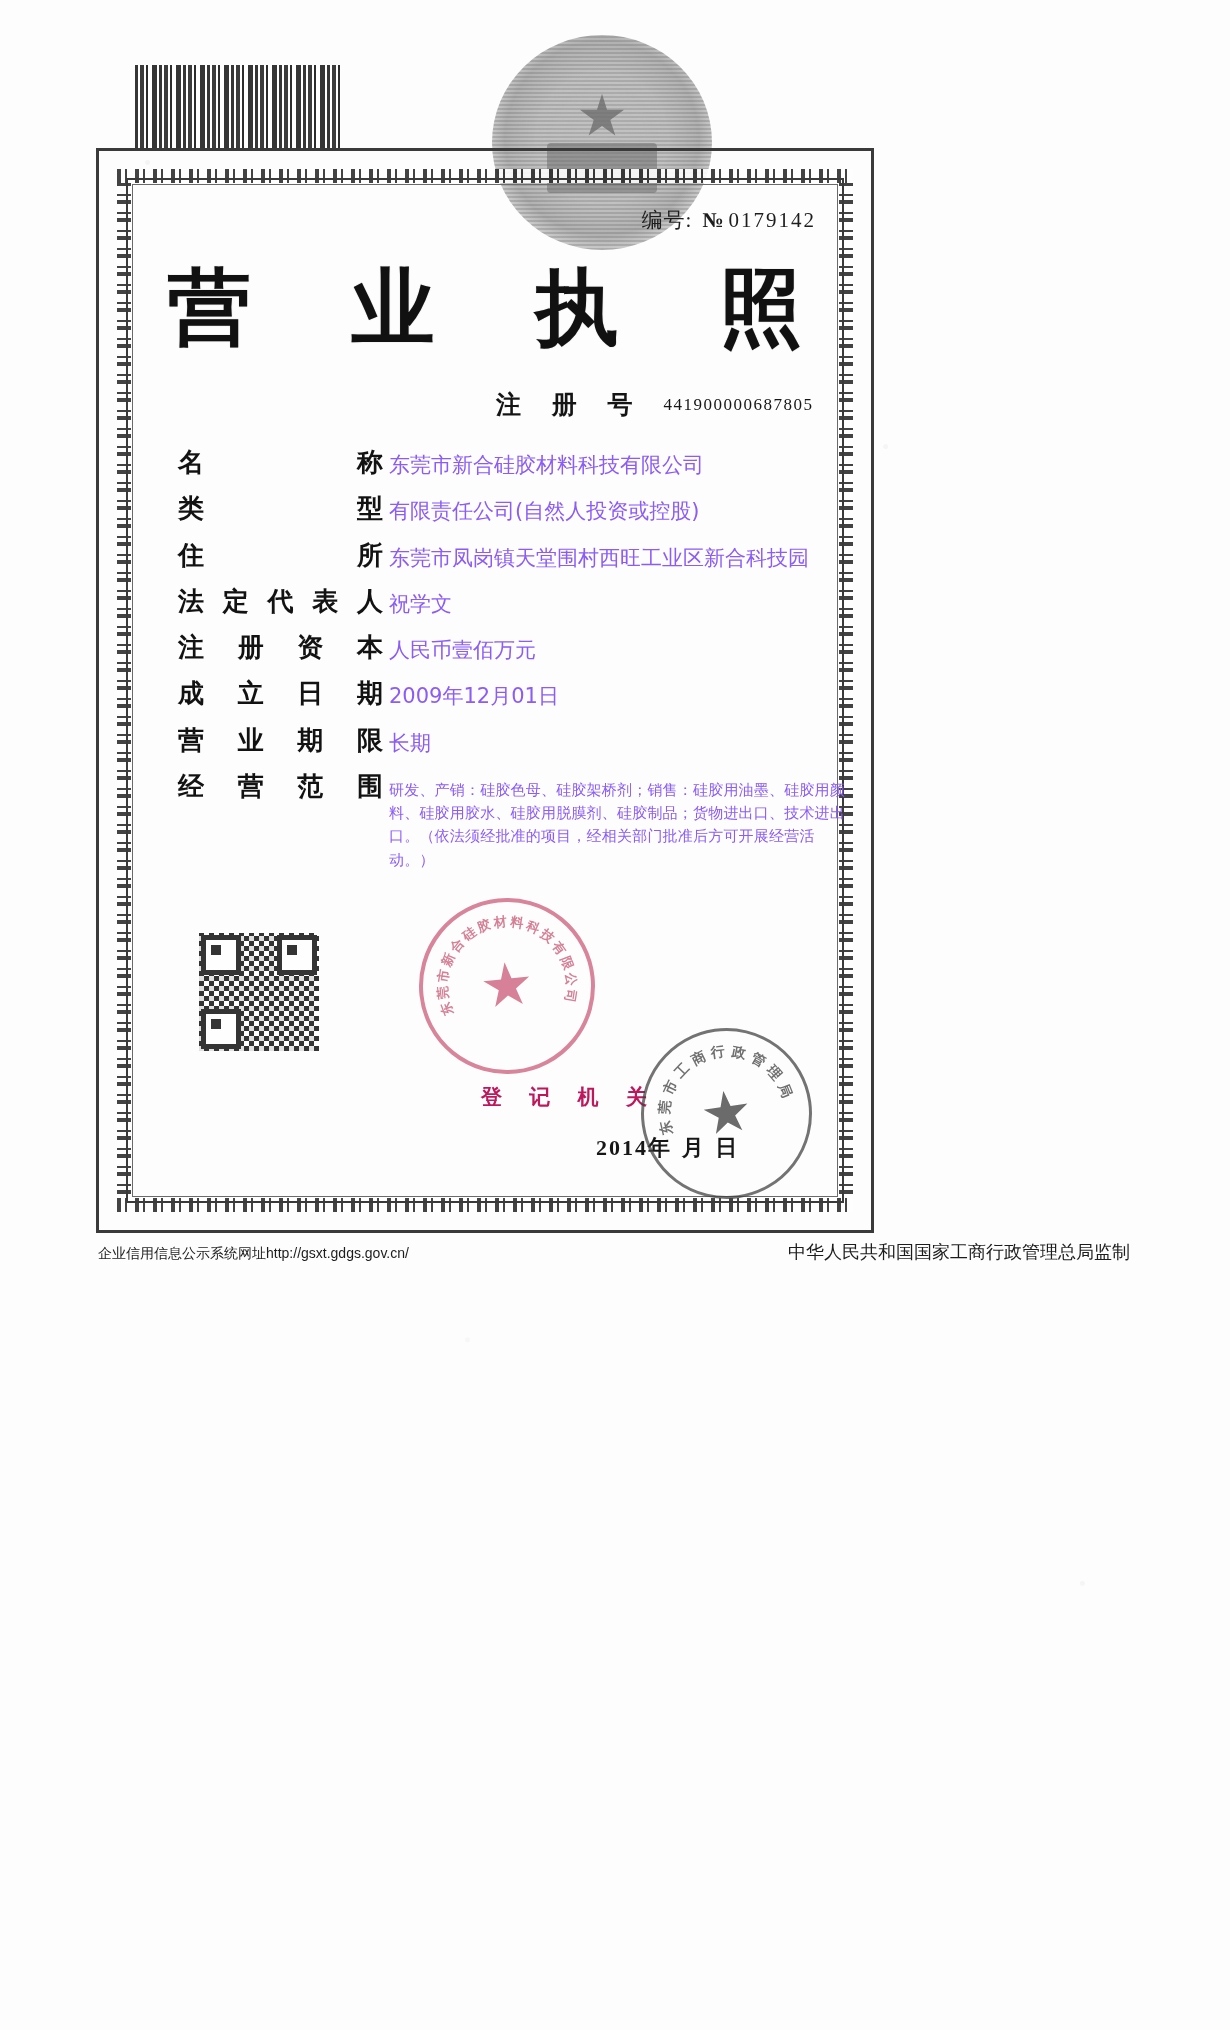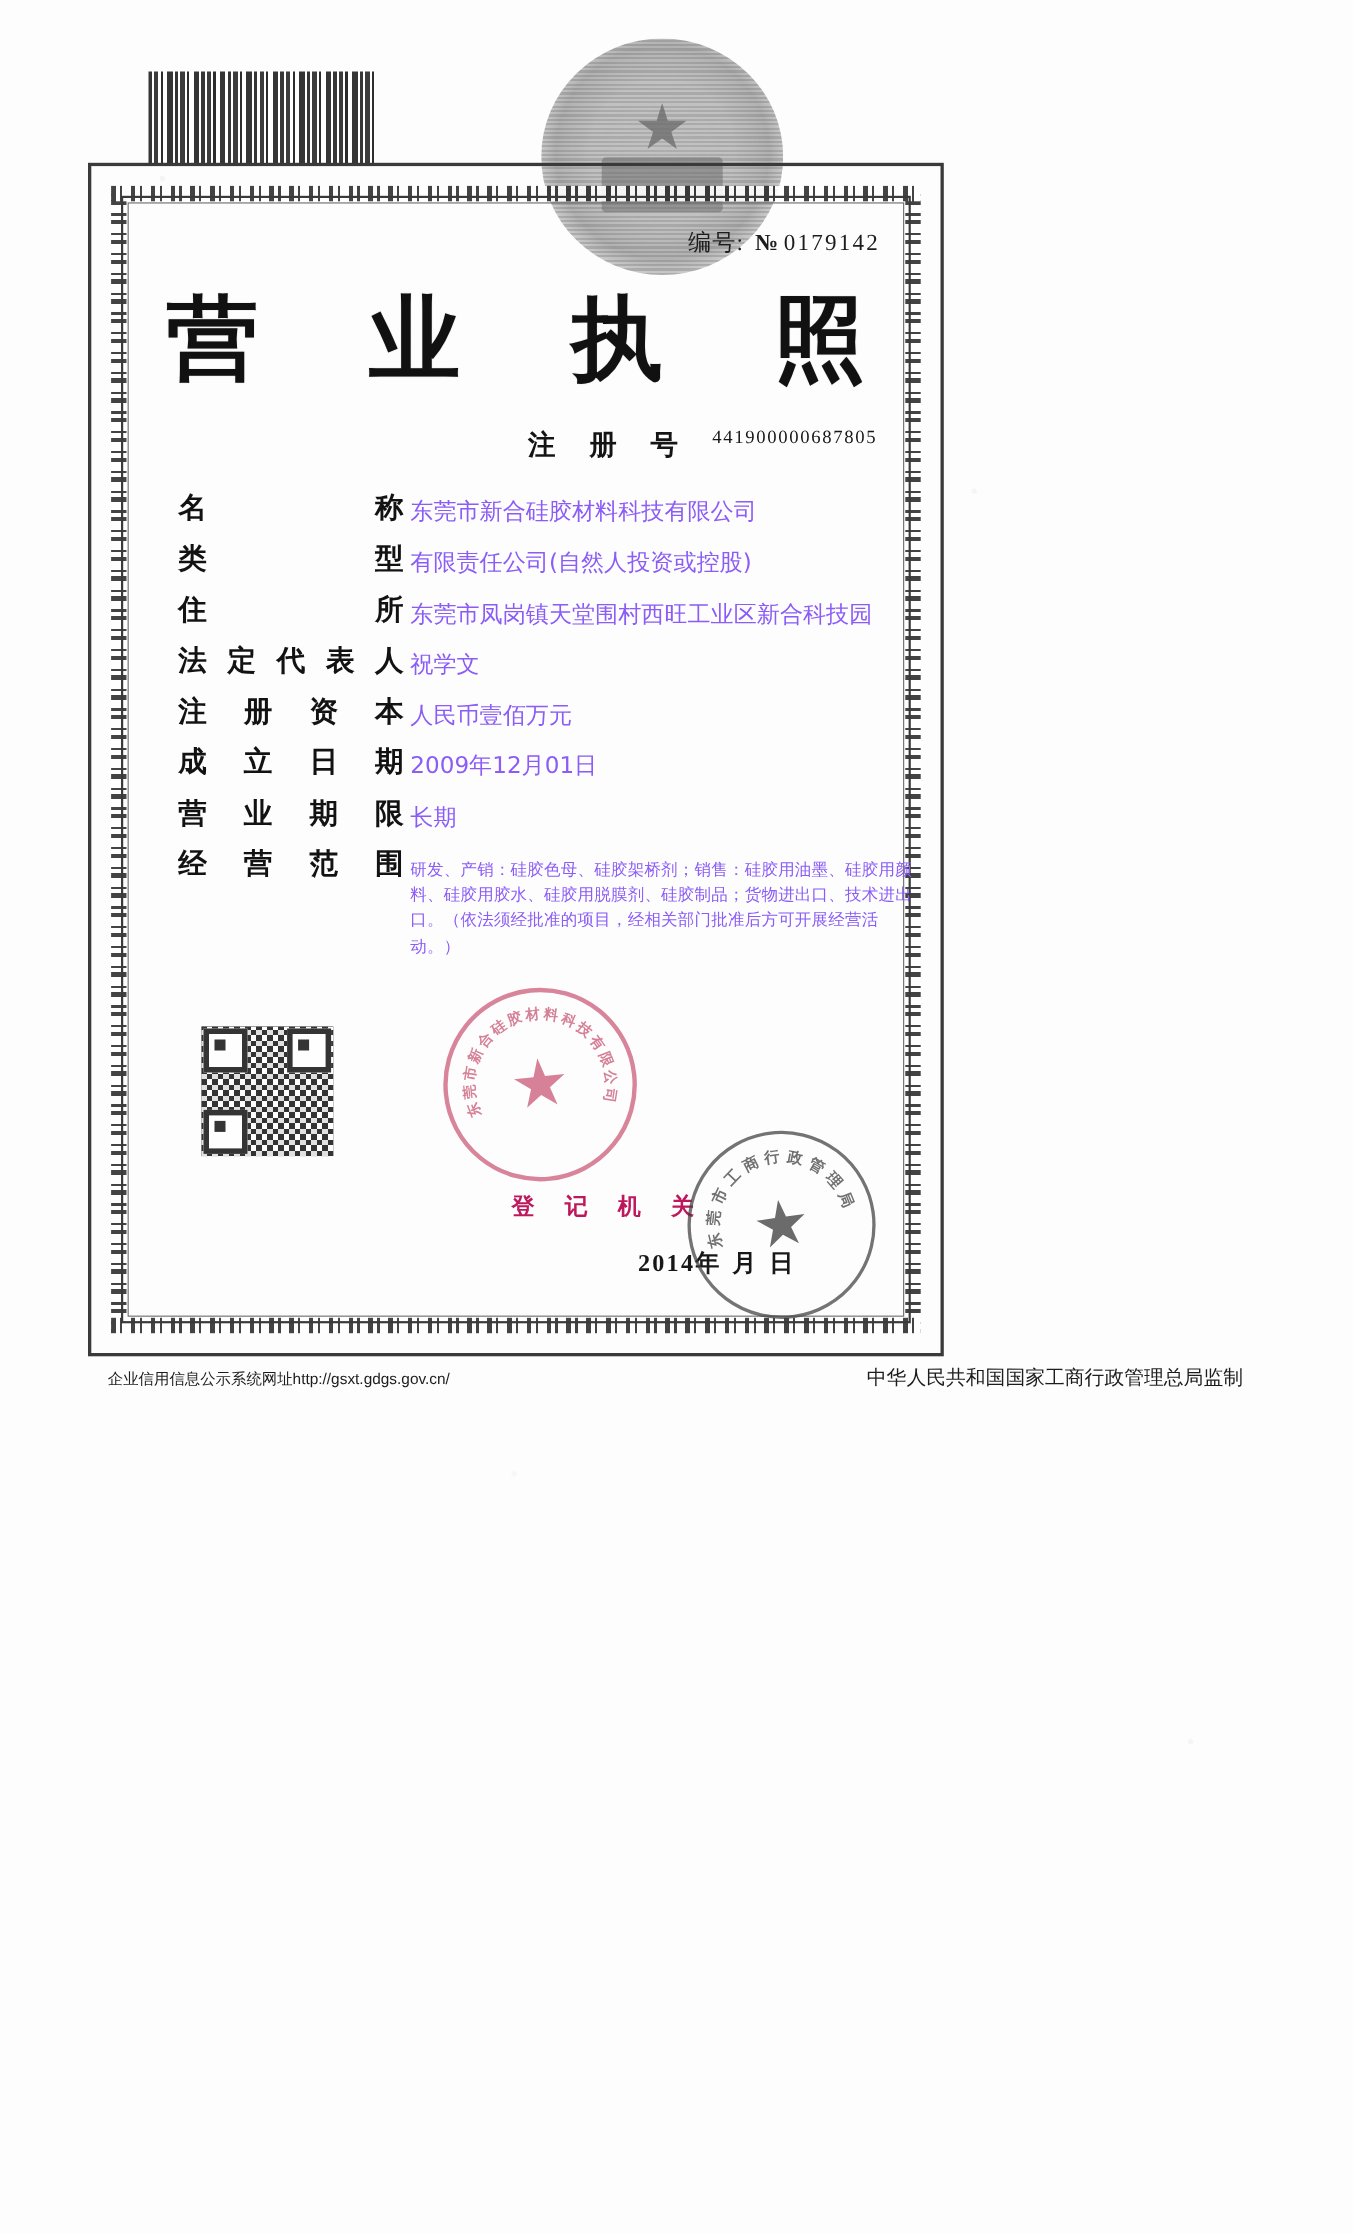--- a/index.html
+++ b/index.html
@@ -79,21 +79,21 @@
     left: 50%; top: 62%;
     transform: translate(-50%,-50%);
     width: 110px; height: 50px;
     background: rgba(70,70,70,.5);
     border-radius: 4px;
   }
 
   
   #cert {
     position: absolute;
-    left: 80px; top: 148px;
+    left: 96px; top: 148px;
     width: 778px; height: 1085px;
   }
   .frame-outer {
     position: absolute; inset: 0;
     border: 3px solid #3a3a3a;
   }
   .frame-key {
     position: absolute;
     left: 7px; top: 7px; right: 7px; bottom: 7px;
     border: 14px solid transparent;
@@ -144,21 +144,21 @@
     text-indent: 36px;
     color: #111;
     text-shadow: 0 0 1px rgba(0,0,0,.35);
   }
 
   
   #regline {
     position: absolute;
     left: 400px; top: 240px;
     display: flex;
-    align-items: flex-start;
+    align-items: center;
   }
   #regline .lab {
     font-family: "DejaVu Sans", sans-serif;
     font-weight: bold;
     font-size: 25px;
     letter-spacing: 11px;
     color: #141414;
   }
   #regline .val {
     font-family: Liberation Serif, serif;

